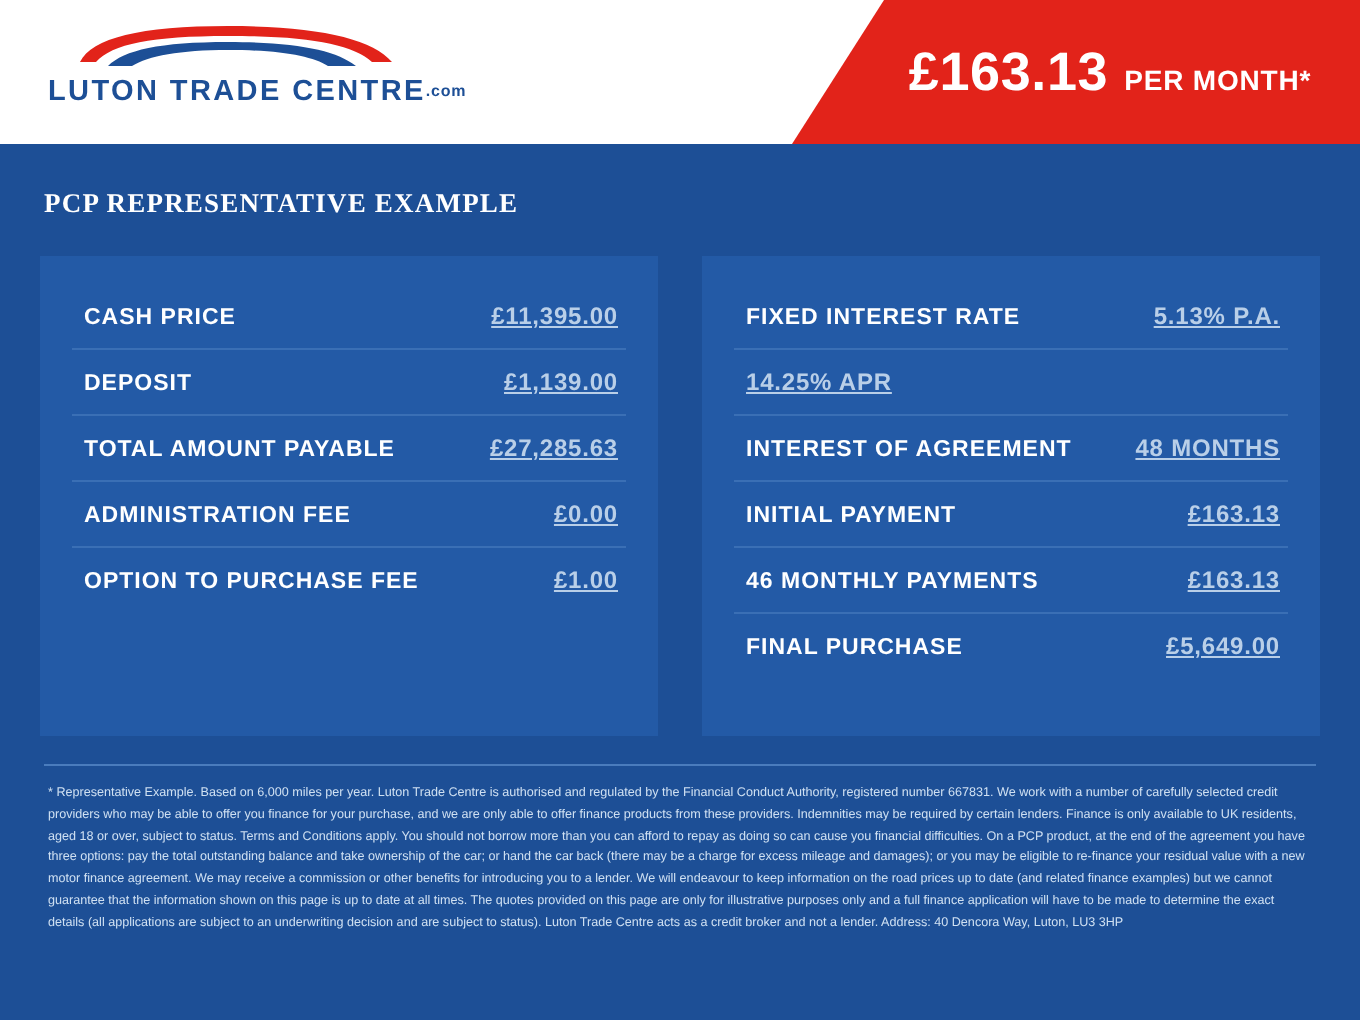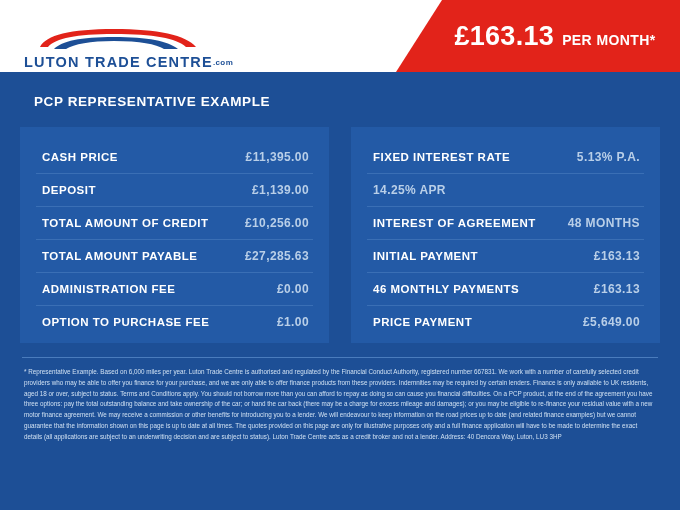--- a/index.html
+++ b/index.html
@@ -27,21 +27,21 @@
   .header {
     position: relative;
     height: 72px;
     background: #ffffff;
     flex: 0 0 72px;
     overflow: hidden;
   }
   .logo-wrap {
     position: absolute;
     left: 22px;
-    top: 24px;
+    top: 8px;
     width: 210px;
     height: 56px;
   }
   .logo-swoosh {
     position: absolute;
     left: 14px;
     top: 2px;
     width: 168px;
     height: 26px;
   }
@@ -96,32 +96,33 @@
     flex: 1 1 auto;
     padding: 16px 20px 0 20px;
     display: flex;
     flex-direction: column;
   }
   .section-title {
     color: #ffffff;
     font-size: 13.5px;
     font-weight: bold;
     letter-spacing: 0.6px;
-    margin: 6px 0 18px 14px;
+    margin: 6px 0 18px 2px;
+    font-family: Liberation Serif, serif;
   }
   .cards {
     display: flex;
     gap: 22px;
     flex: 0 0 auto;
   }
   .card {
     flex: 1 1 50%;
     background: #235aa6;
     padding: 14px 16px 12px 16px;
-    height: 216px;
+    height: 240px;
   }
   .row {
     display: flex;
     justify-content: space-between;
     align-items: baseline;
     padding: 9px 4px 9px 6px;
     border-bottom: 1px solid #3a6fb5;
   }
   .row:last-child { border-bottom: none; }
   .row .label {
@@ -129,20 +130,21 @@
     font-size: 11.5px;
     font-weight: bold;
     letter-spacing: 0.5px;
   }
   .row .value {
     color: #b9cfe8;
     font-size: 12px;
     font-weight: bold;
     letter-spacing: 0.4px;
     text-align: center;
+    text-decoration: underline;
   }
 
   
   .divider {
     height: 1px;
     background: #4a7cbd;
     margin: 14px 2px 0 2px;
   }
   .disclaimer {
     color: #cfe0f2;
@@ -181,24 +183,20 @@
       <div class="card">
         <div class="row">
           <span class="label">CASH PRICE</span>
           <span class="value">£11,395.00</span>
         </div>
         <div class="row">
           <span class="label">DEPOSIT</span>
           <span class="value">£1,139.00</span>
         </div>
         <div class="row">
-          <span class="label">TOTAL AMOUNT OF CREDIT</span>
-          <span class="value">£10,256.00</span>
-        </div>
-        <div class="row">
           <span class="label">TOTAL AMOUNT PAYABLE</span>
           <span class="value">£27,285.63</span>
         </div>
         <div class="row">
           <span class="label">ADMINISTRATION FEE</span>
           <span class="value">£0.00</span>
         </div>
         <div class="row">
           <span class="label">OPTION TO PURCHASE FEE</span>
           <span class="value">£1.00</span>
@@ -219,21 +217,21 @@
         </div>
         <div class="row">
           <span class="label">INITIAL PAYMENT</span>
           <span class="value">£163.13</span>
         </div>
         <div class="row">
           <span class="label">46 MONTHLY PAYMENTS</span>
           <span class="value">£163.13</span>
         </div>
         <div class="row">
-          <span class="label">PRICE PAYMENT</span>
+          <span class="label">FINAL PURCHASE</span>
           <span class="value">£5,649.00</span>
         </div>
       </div>
 
     </div>
 
     <div class="divider"></div>
     <div class="disclaimer">* Representative Example. Based on 6,000 miles per year. Luton Trade Centre is authorised and regulated by the Financial Conduct Authority, registered number 667831. We work with a number of carefully selected credit providers who may be able to offer you finance for your purchase, and we are only able to offer finance products from these providers. Indemnities may be required by certain lenders. Finance is only available to UK residents, aged 18 or over, subject to status. Terms and Conditions apply. You should not borrow more than you can afford to repay as doing so can cause you financial difficulties. On a PCP product, at the end of the agreement you have three options: pay the total outstanding balance and take ownership of the car; or hand the car back (there may be a charge for excess mileage and damages); or you may be eligible to re-finance your residual value with a new motor finance agreement. We may receive a commission or other benefits for introducing you to a lender. We will endeavour to keep information on the road prices up to date (and related finance examples) but we cannot guarantee that the information shown on this page is up to date at all times. The quotes provided on this page are only for illustrative purposes only and a full finance application will have to be made to determine the exact details (all applications are subject to an underwriting decision and are subject to status). Luton Trade Centre acts as a credit broker and not a lender. Address: 40 Dencora Way, Luton, LU3 3HP</div>
   </div>
 

